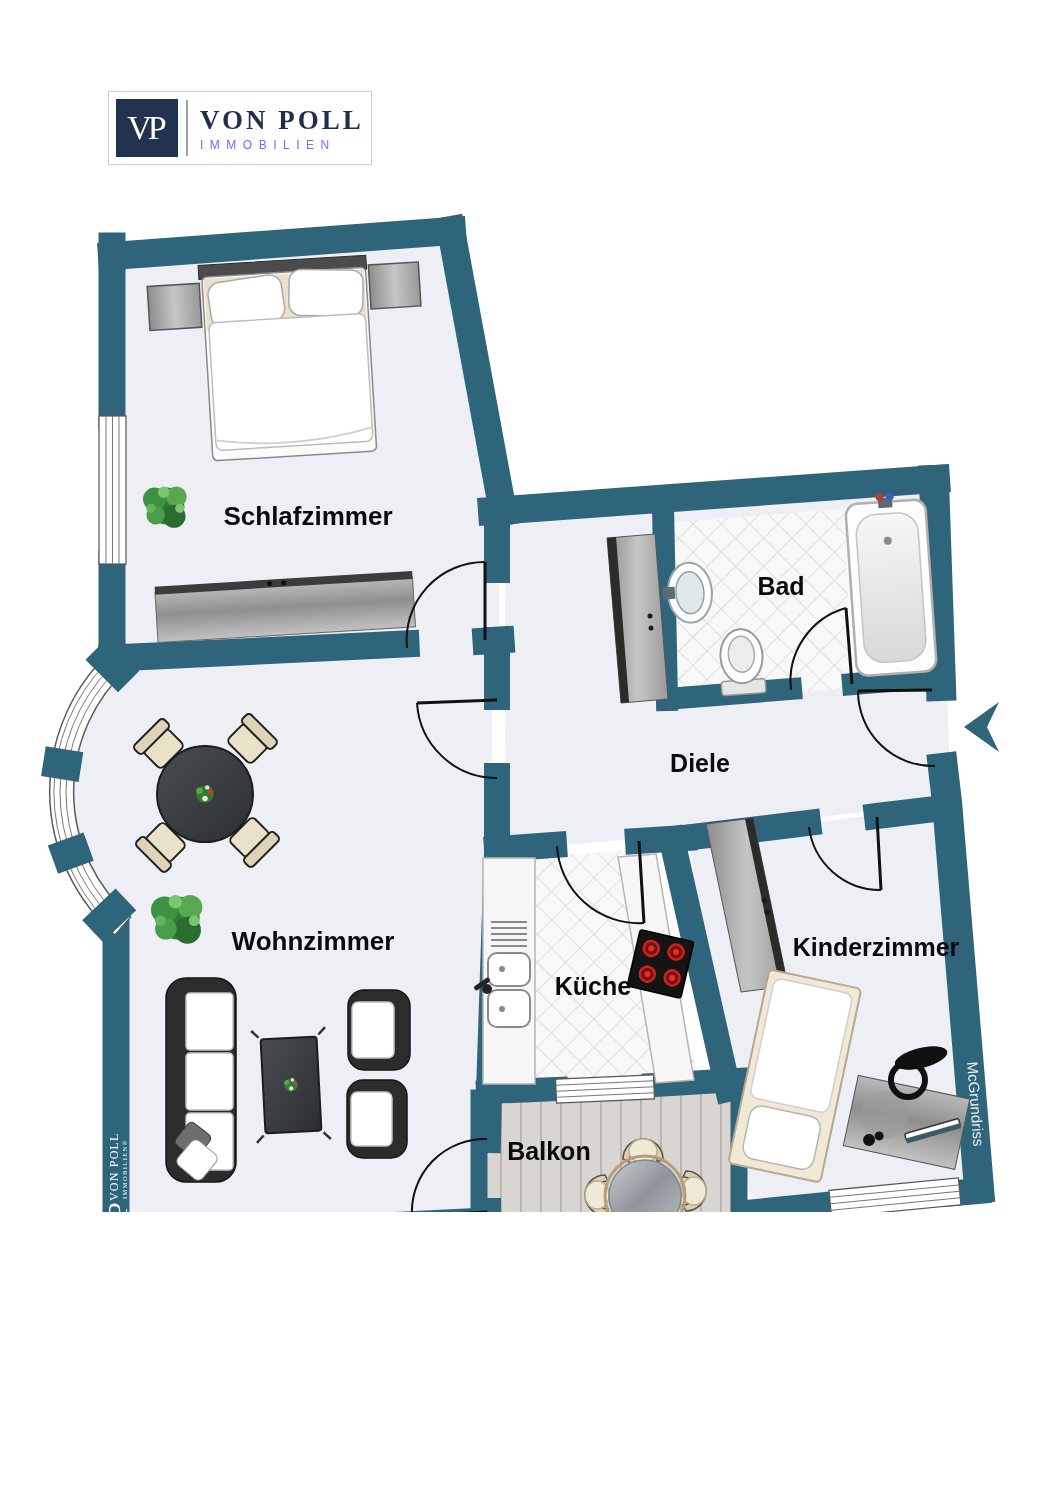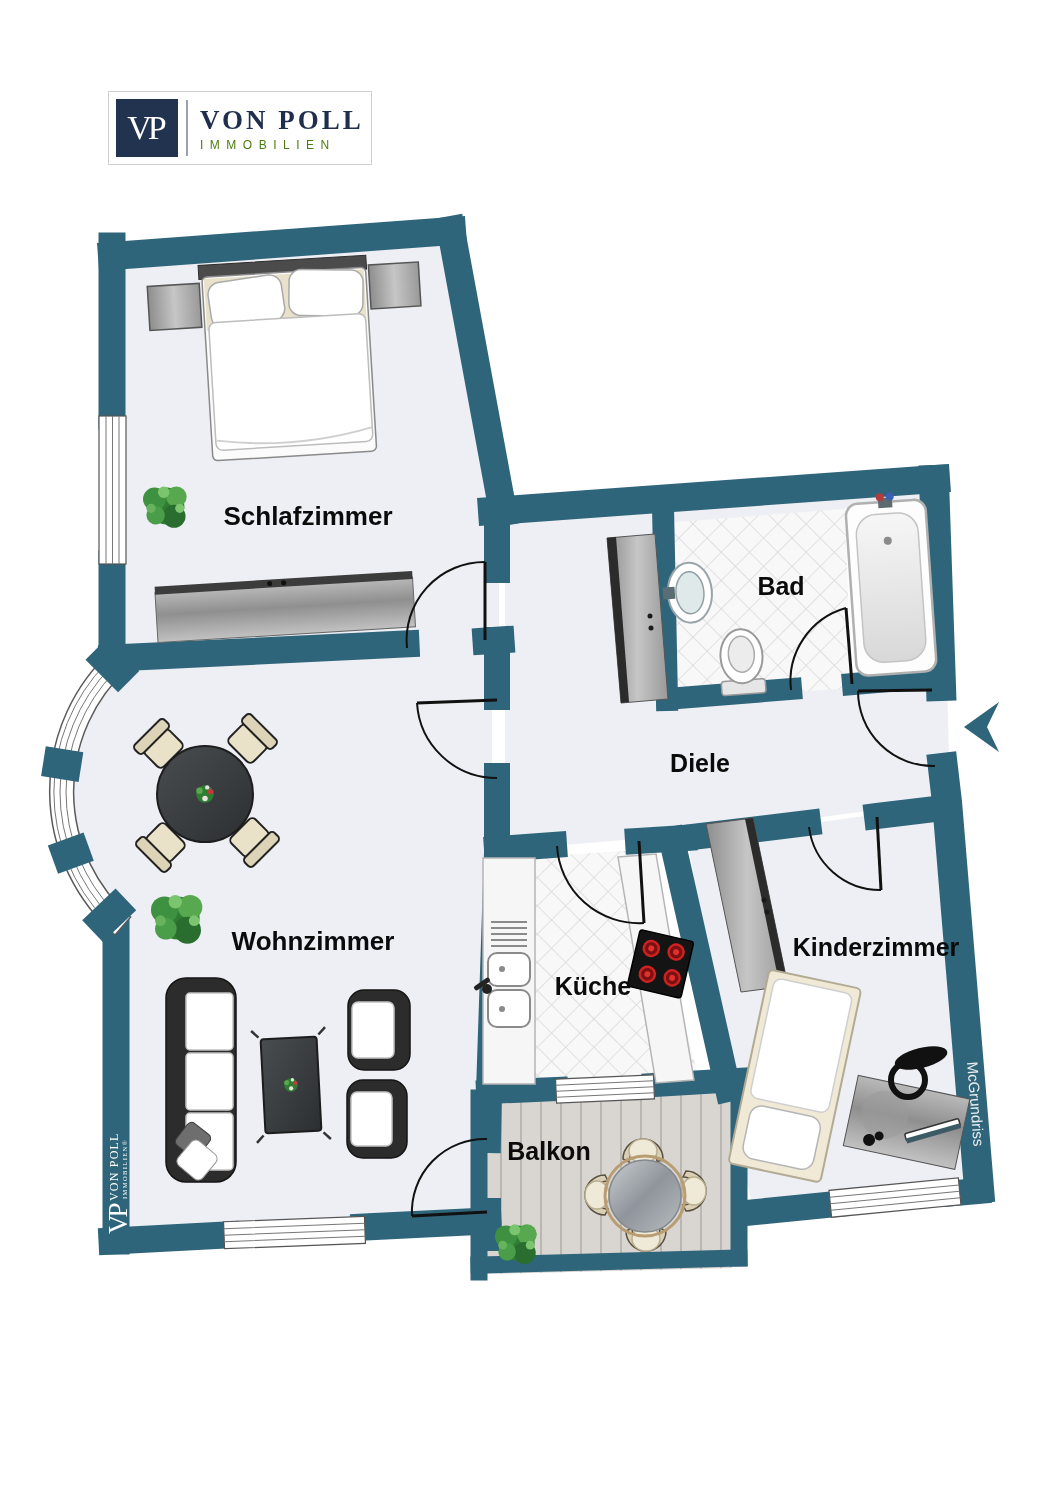--- a/index.html
+++ b/index.html
@@ -1,28 +1,28 @@
 <!DOCTYPE html>
 <html><head>
 <meta charset="utf-8">
 <style>
   html,body{margin:0;padding:0;background:#ffffff;}
-  #stage{position:relative;width:1060px;height:1500px;background:#fff;overflow:hidden;
+  #stage{position:relative;width:1060px;height:1212px;background:#fff;overflow:hidden;
          font-family:"Liberation Sans",sans-serif;}
   
   .logo{position:absolute;left:108px;top:91px;width:262px;height:72px;border:1px solid #cfcfcf;
         background:#fff;display:flex;align-items:center;}
   .logo-square{width:58px;height:58px;margin:6px 8px 6px 7px;background:#22334f;color:#fff;
         display:flex;align-items:center;justify-content:center;
         font-family:"Liberation Serif",serif;font-size:34px;letter-spacing:-4px;padding-right:4px;}
   .logo-divider{width:2px;height:56px;background:#9aa2ab;margin-right:12px;}
   .logo-texts{display:flex;flex-direction:column;}
   .logo-name{font-family:"Liberation Serif",serif;color:#1e2e4c;font-size:27px;font-weight:700;
         letter-spacing:3px;line-height:30px;}
-  .logo-sub{color:#4d7c0f;font-size:12px;letter-spacing:6.5px;margin-top:3px;}
+  .logo-sub{color:#8b5cf6;font-size:12px;letter-spacing:6.5px;margin-top:3px;}
   svg{position:absolute;left:0;top:0;}
   .room-label{font-family:"Liberation Sans",sans-serif;font-weight:700;fill:#0b0b0b;}
   .credit-text{font-family:"Liberation Sans",sans-serif;fill:#e9eef1;}
   .wm{font-family:"Liberation Serif",serif;fill:#ffffff;}
 </style>
 </head>
 <body>
 
 <div id="stage">
 

